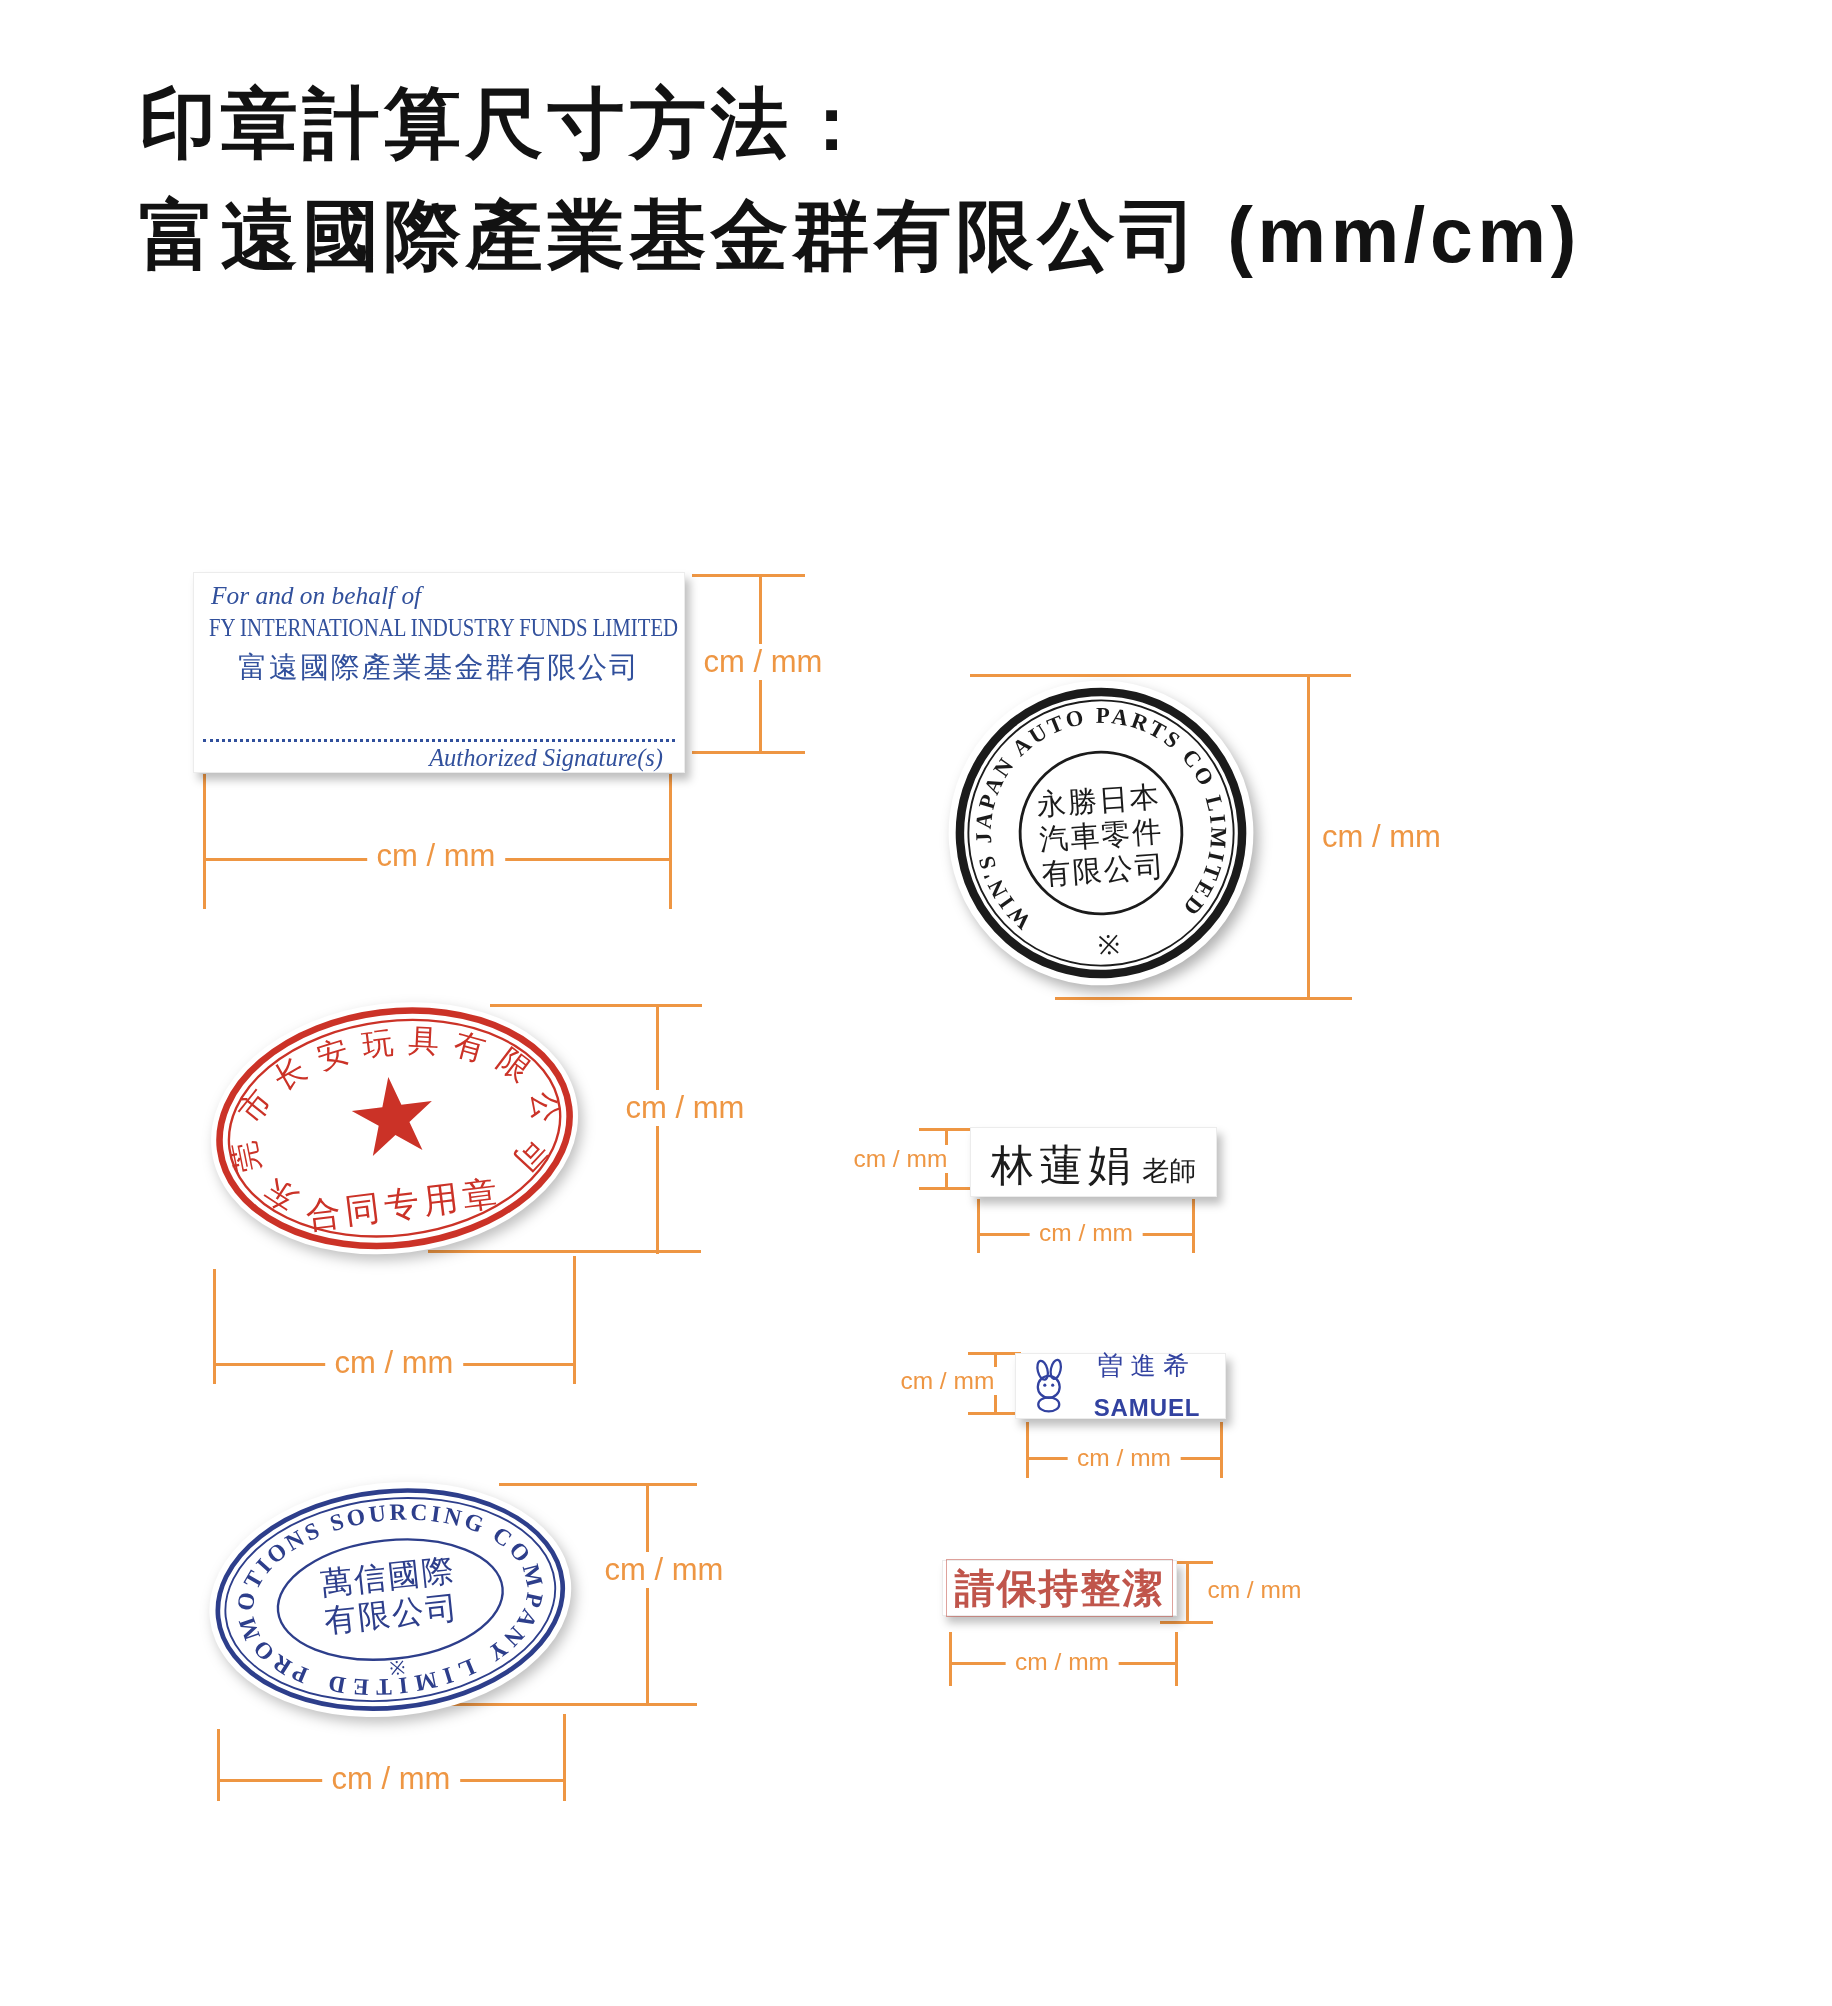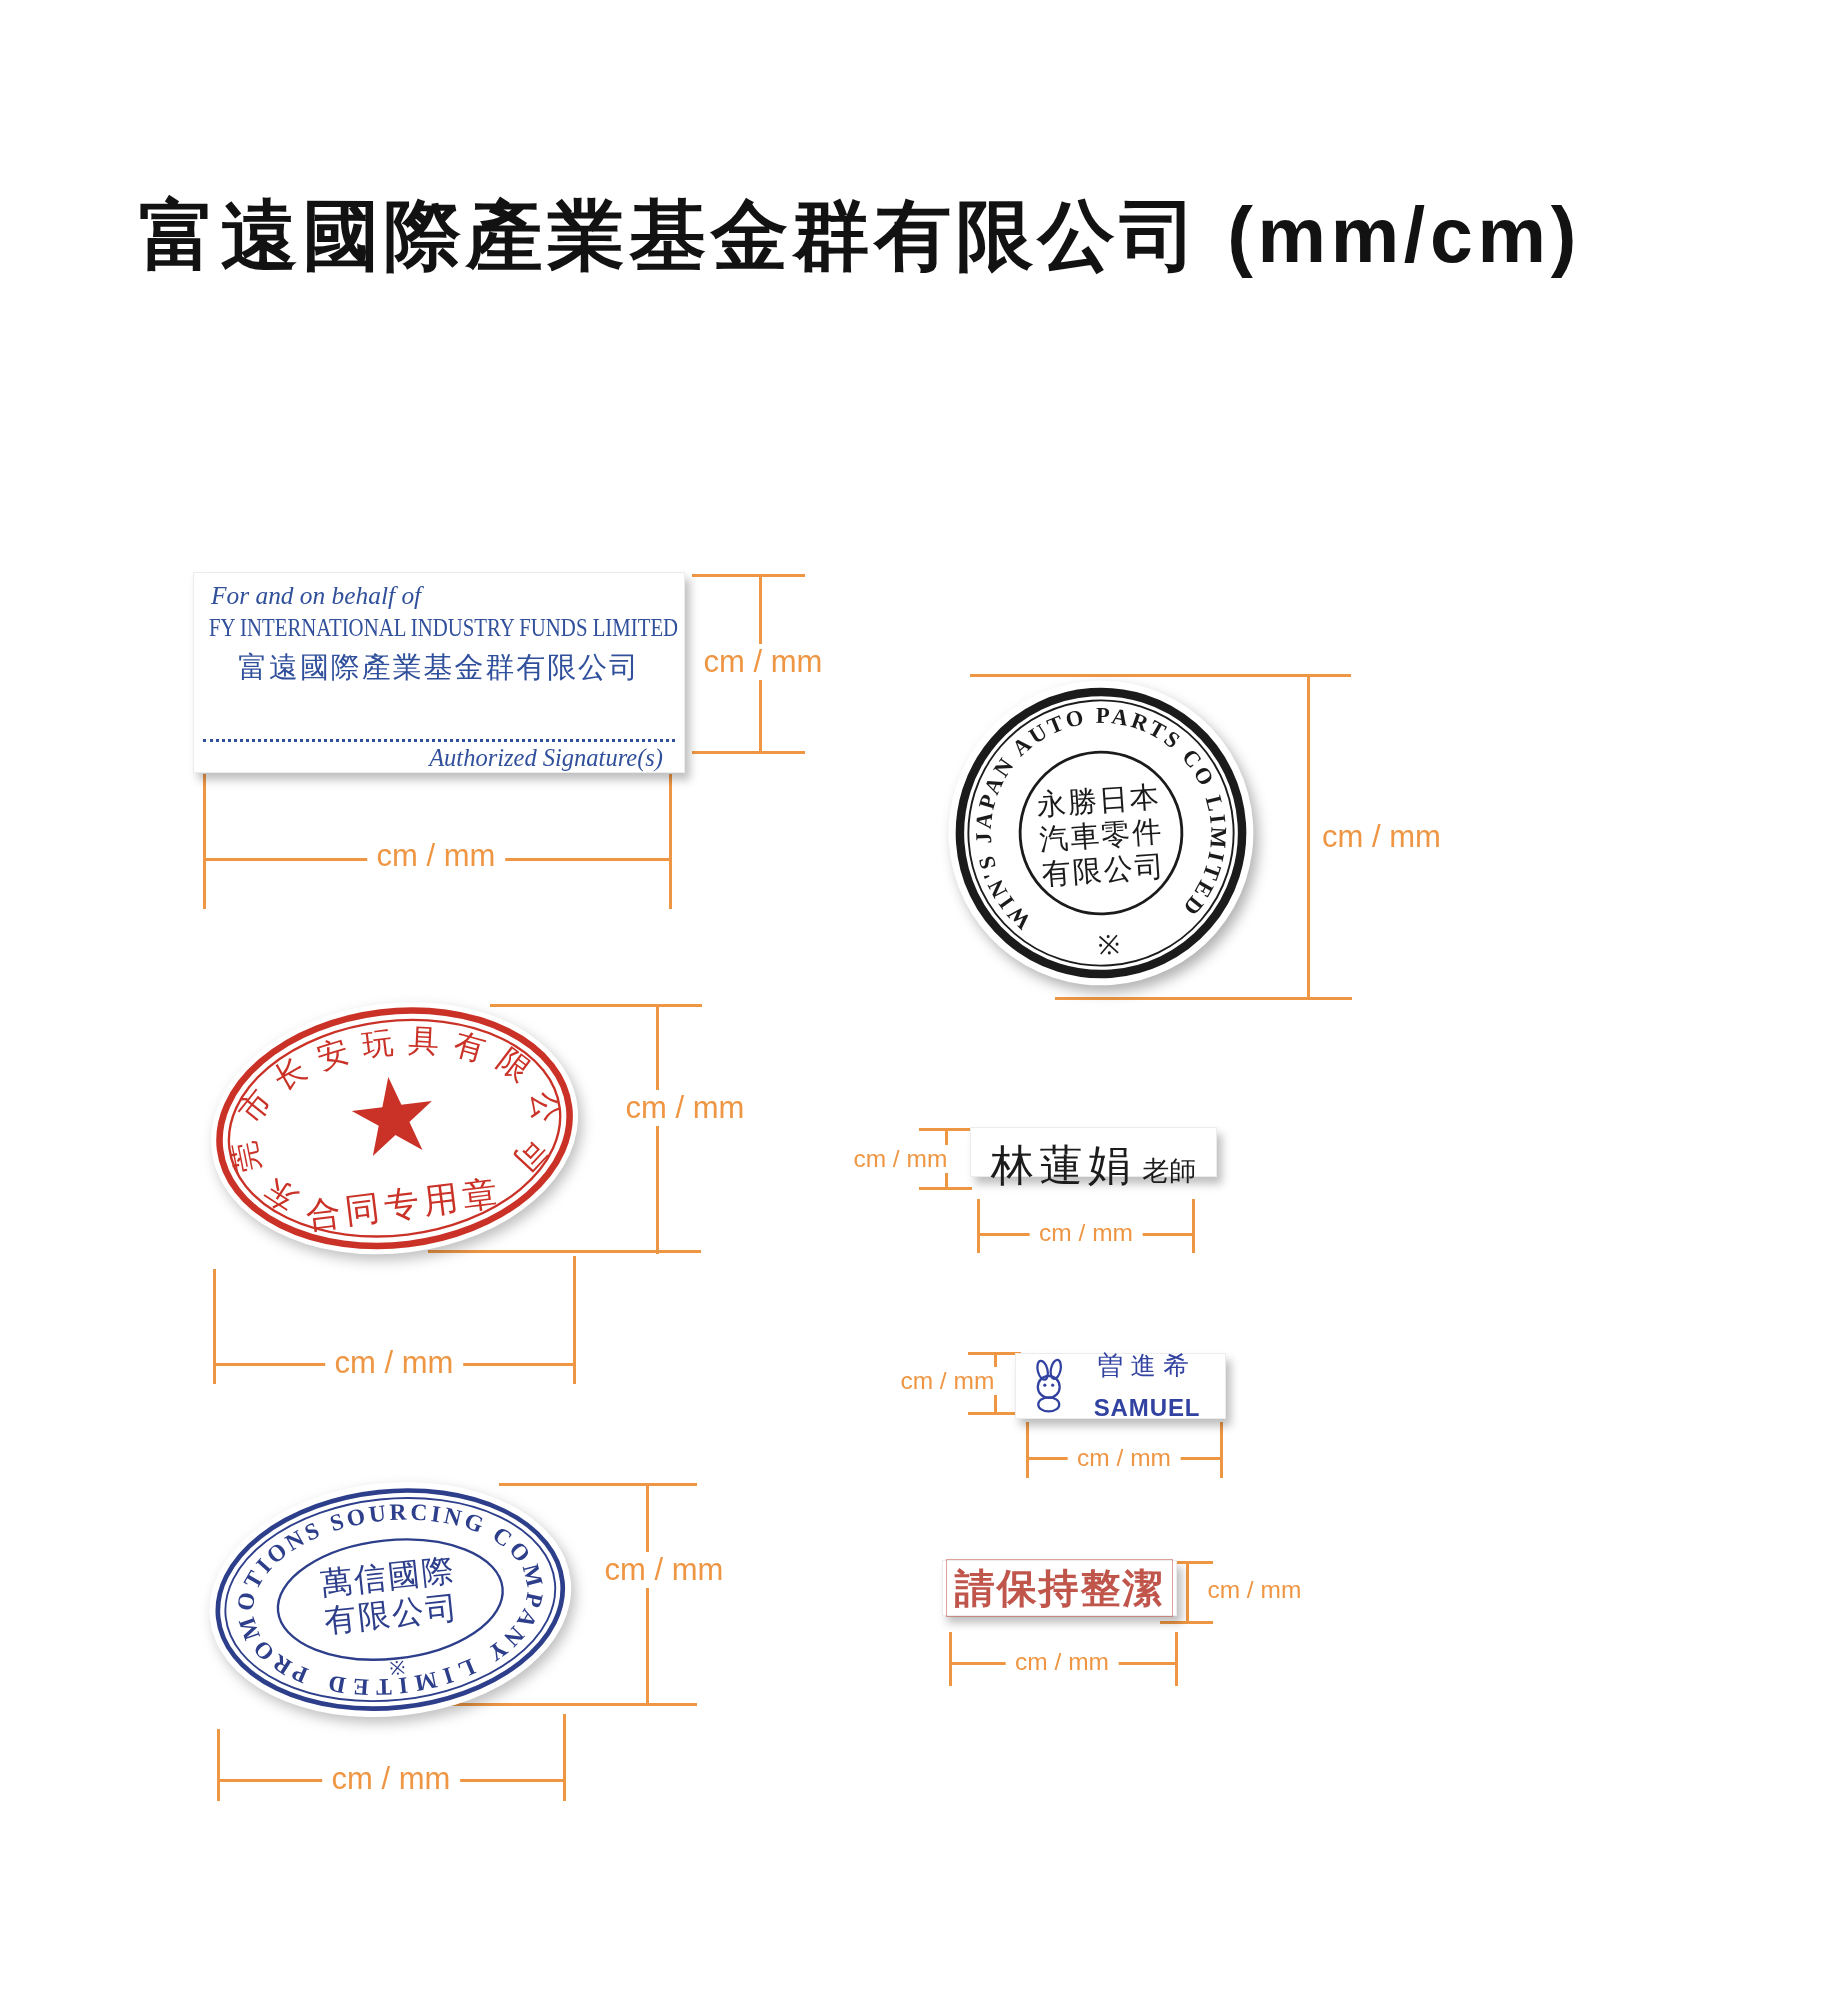--- a/index.html
+++ b/index.html
@@ -66,21 +66,21 @@
   .txt-toy   { font-family:"Liberation Serif", serif; font-size:37px; letter-spacing:5px; fill:#CB3227; }
 
   .ring-promo  { font-family:"Liberation Serif", serif; font-size:25px; letter-spacing:3.5px;
                  font-weight:600; fill:#2D3E8B; }
   .ringb-promo { font-family:"Liberation Serif", serif; font-size:25px; letter-spacing:7px;
                  font-weight:600; fill:#2D3E8B; }
   .cn-promo    { font-family:"Liberation Serif", serif; font-size:34px; letter-spacing:2px; fill:#2D3E8B; }
   .star-promo  { font-family:"Liberation Serif", serif; font-size:20px; fill:#2D3E8B; }
 
   
-  .teacher { left:970px; top:1127px; width:247px; height:50px;
+  .teacher { left:970px; top:1127px; width:247px; height:70px;
              display:flex; align-items:baseline; justify-content:center;
              font-family:"Liberation Serif", serif; color:#1c1c1c; padding-top:9.4px; }
   .teacher-name  { font-size:43px; letter-spacing:5.6px; }
   .teacher-title { font-size:27px; margin-left:5.6px; }
 
   
   .samuel { left:1015px; top:1353px; width:211px; height:66px;
             display:flex; align-items:center; justify-content:flex-start;
             padding:3.8px 7.5px; color:#3242A0; }
   .rabbit { width:53px; height:56px; flex:0 0 auto; }
@@ -94,20 +94,21 @@
            display:flex; align-items:center; justify-content:center; }
   .clean-inner { border:1.9px solid rgba(195,85,75,.55); padding:0.9px 7.5px;
                  color:#C0554B; font-family:"Liberation Serif", serif;
                  font-weight:700; font-size:40px; letter-spacing:1.9px; white-space:nowrap; }
 </style>
 </head>
 <body>
 
 <div class="canvas">
 
+  <div class="title l1">印章計算尺寸方法 :</div>
   <div class="title l2">富遠國際產業基金群有限公司 (mm/cm)</div>
 
   <div class="m mh" style="left:692px;top:574px;width:113px;"></div>
   <div class="m mh" style="left:692px;top:751px;width:113px;"></div>
   <div class="m mv" style="left:759px;top:574px;height:180px;"></div>
   <div class="mlabel ctr bg" style="left:763px;top:644px;">cm / mm</div>
 
   <div class="m mv" style="left:203px;top:774px;height:135px;"></div>
   <div class="m mv" style="left:669px;top:774px;height:135px;"></div>
   <div class="m mh" style="left:203px;top:858px;width:468px;"></div>

